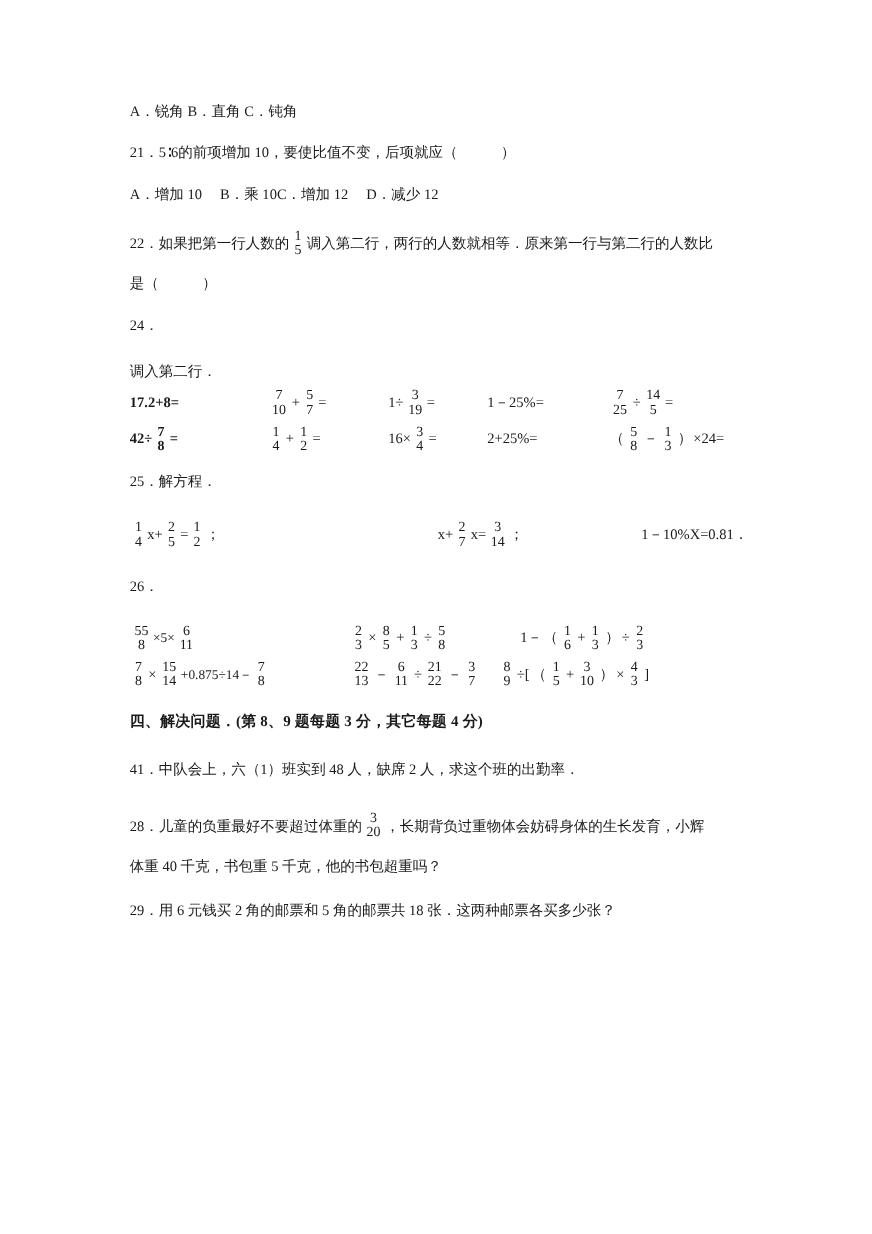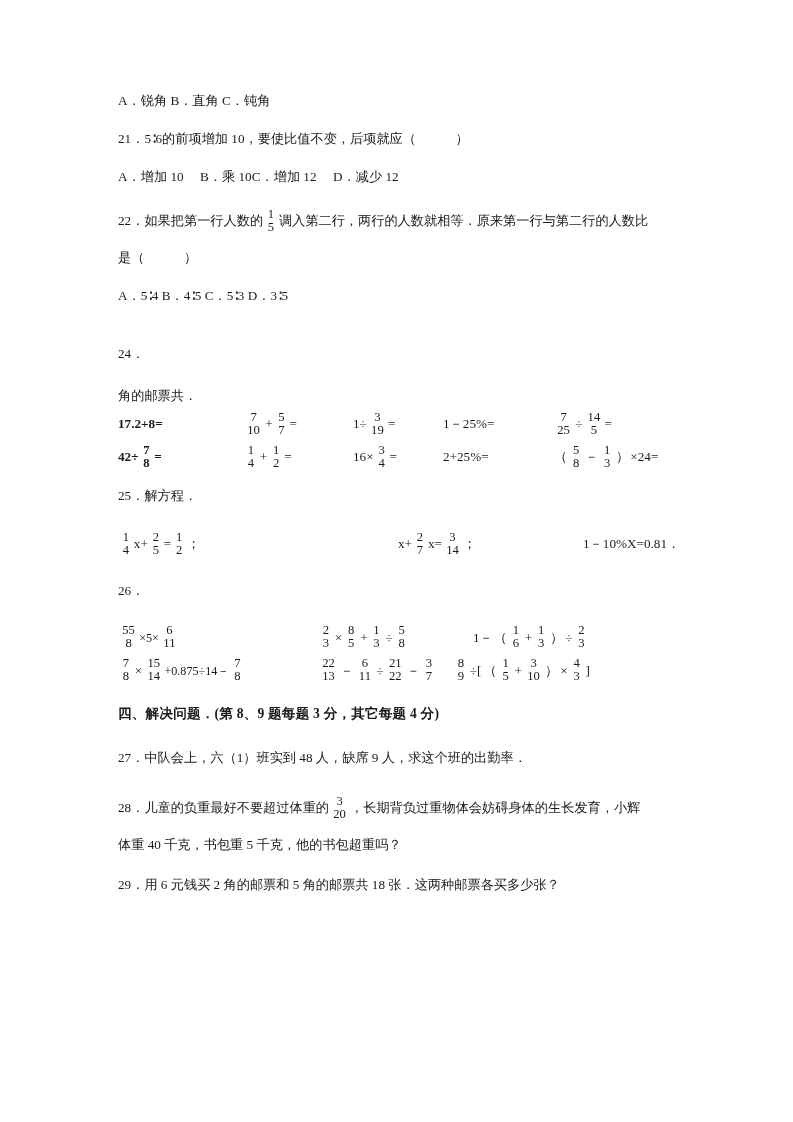--- a/index.html
+++ b/index.html
@@ -117,25 +117,24 @@
 
     <div class="line">A．锐角 B．直角 C．钝角</div>
 
     <div class="line">21．5∶6的前项增加 10，要使比值不变，后项就应（　　　）</div>
     <div class="line">A．增加 10　 B．乘 10C．增加 12　 D．减少 12</div>
 
     <div class="para">
       <span>22．如果把第一行人数的</span><span class="frac"><span class="num">1</span><span class="den">5</span></span><span>调入第二行，两行的人数就相等．原来第一行与第二行的人数比</span>
     </div>
     <div class="para" style="margin-bottom:14px">是（　　　）</div>
-    <div class="line" style="margin-bottom:40px">A．5∶4 B．4∶5 C．5∶3 D．3∶5</div>
 
 
     <div class="line" style="margin-bottom:24px">24．</div>
-    <div class="line" style="margin-bottom:2px">角的邮票共．</div>
+    <div class="line" style="margin-bottom:2px">调入第二行．</div>
 
     <div class="mrow r24">
       <span class="cell c1">17.2+8=</span><span class="cell c2"><span class="frac w2b"><span class="num">7</span><span class="den">10</span></span><span class="op">+</span><span class="frac"><span class="num">5</span><span class="den">7</span></span><span>=</span></span><span class="cell c3"><span>1÷</span><span class="frac w2b"><span class="num">3</span><span class="den">19</span></span><span>=</span></span><span class="cell c4">1－25%=</span><span class="cell c5"><span class="frac w2b"><span class="num">7</span><span class="den">25</span></span><span class="op">÷</span><span class="frac w2b"><span class="num">14</span><span class="den">5</span></span><span>=</span></span>
     </div>
 
     <div class="mrow r24" style="margin-bottom:14px">
       <span class="cell c1"><span>42÷</span><span class="frac"><span class="num">7</span><span class="den">8</span></span><span>=</span></span><span class="cell c2"><span class="frac"><span class="num">1</span><span class="den">4</span></span><span class="op">+</span><span class="frac"><span class="num">1</span><span class="den">2</span></span><span>=</span></span><span class="cell c3"><span>16×</span><span class="frac"><span class="num">3</span><span class="den">4</span></span><span>=</span></span><span class="cell c4">2+25%=</span><span class="cell c5"><span class="paren">（</span><span class="frac"><span class="num">5</span><span class="den">8</span></span><span class="op">－</span><span class="frac"><span class="num">1</span><span class="den">3</span></span><span class="paren">）</span><span>×24=</span></span>
     </div>
 
     <div class="line" style="margin-bottom:22px">25．解方程．</div>
@@ -149,21 +148,21 @@
     <div class="mrow r26a">
       <span class="cell q1"><span class="frac w2b"><span class="num">55</span><span class="den">8</span></span><span class="sub-inline">×5×</span><span class="frac w2b"><span class="num">6</span><span class="den">11</span></span></span><span class="cell q2"><span class="frac"><span class="num">2</span><span class="den">3</span></span><span class="op">×</span><span class="frac"><span class="num">8</span><span class="den">5</span></span><span class="op">+</span><span class="frac"><span class="num">1</span><span class="den">3</span></span><span class="op">÷</span><span class="frac"><span class="num">5</span><span class="den">8</span></span></span><span class="cell q3"><span>1－</span><span class="paren">（</span><span class="frac"><span class="num">1</span><span class="den">6</span></span><span class="op">+</span><span class="frac"><span class="num">1</span><span class="den">3</span></span><span class="paren">）</span><span class="op">÷</span><span class="frac"><span class="num">2</span><span class="den">3</span></span></span>
     </div>
 
     <div class="mrow r26b" style="margin-bottom:18px">
       <span class="cell q1"><span class="frac"><span class="num">7</span><span class="den">8</span></span><span class="op">×</span><span class="frac w2b"><span class="num">15</span><span class="den">14</span></span><span class="sub-inline">+0.875÷14－</span><span class="frac"><span class="num">7</span><span class="den">8</span></span></span><span class="cell q2"><span class="frac w2b"><span class="num">22</span><span class="den">13</span></span><span class="op">－</span><span class="frac w2b"><span class="num">6</span><span class="den">11</span></span><span class="op">÷</span><span class="frac w2b"><span class="num">21</span><span class="den">22</span></span><span class="op">－</span><span class="frac"><span class="num">3</span><span class="den">7</span></span></span><span class="cell q3"><span class="frac"><span class="num">8</span><span class="den">9</span></span><span class="brk">÷[</span><span class="paren">（</span><span class="frac"><span class="num">1</span><span class="den">5</span></span><span class="op">+</span><span class="frac w2b"><span class="num">3</span><span class="den">10</span></span><span class="paren">）</span><span class="op">×</span><span class="frac"><span class="num">4</span><span class="den">3</span></span><span class="brk">]</span></span>
     </div>
 
     <div class="sec-head" style="margin-bottom:26px">四、解决问题．(第 8、9 题每题 3 分，其它每题 4 分)</div>
 
-    <div class="line" style="margin-bottom:26px">27．中队会上，六（1）班实到 48 人，缺席 9 人，求这个班的出勤率．</div>
+    <div class="line" style="margin-bottom:26px">41．中队会上，六（1）班实到 48 人，缺席 2 人，求这个班的出勤率．</div>
 
     <div class="para">
       <span>28．儿童的负重最好不要超过体重的</span><span class="frac w2b"><span class="num">3</span><span class="den">20</span></span><span>，长期背负过重物体会妨碍身体的生长发育，小辉</span>
     </div>
     <div class="para" style="margin-bottom:16px">体重 40 千克，书包重 5 千克，他的书包超重吗？</div>
 
     <div class="line">29．用 6 元钱买 2 角的邮票和 5 角的邮票共 18 张．这两种邮票各买多少张？</div>
 
   </div>
 </div>

